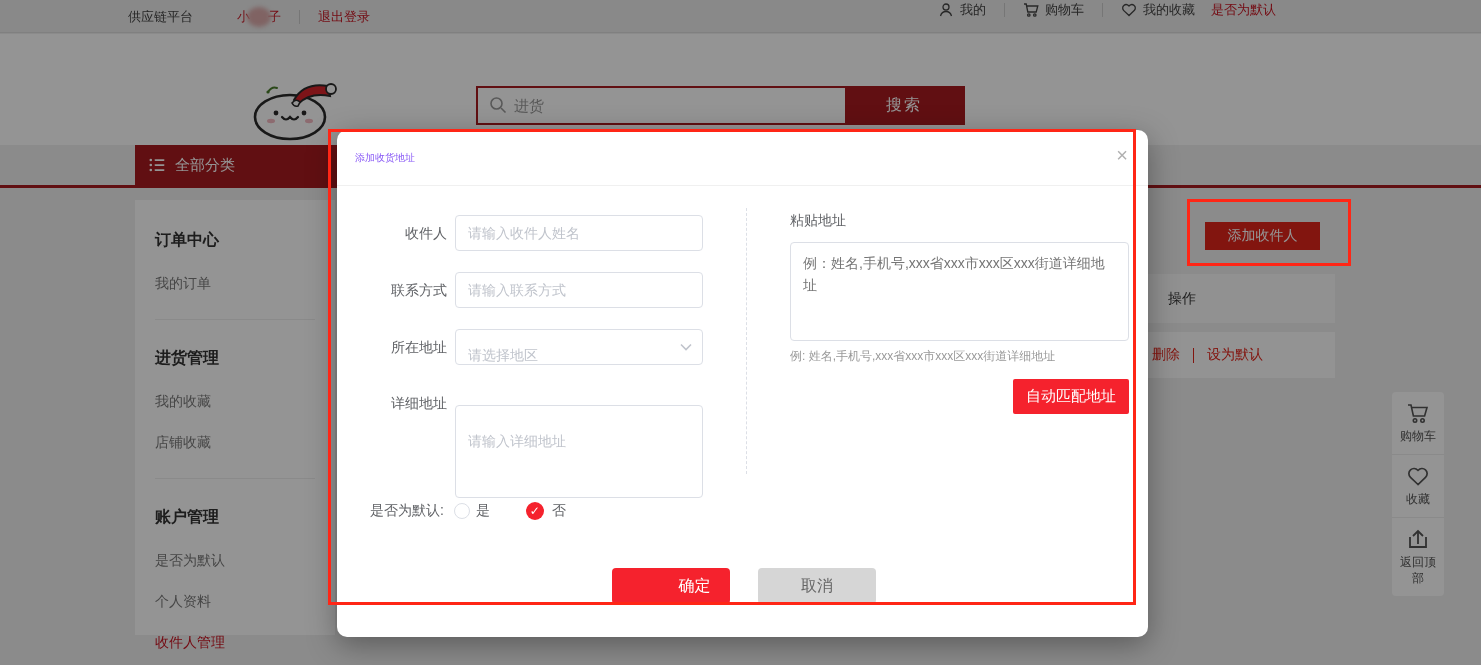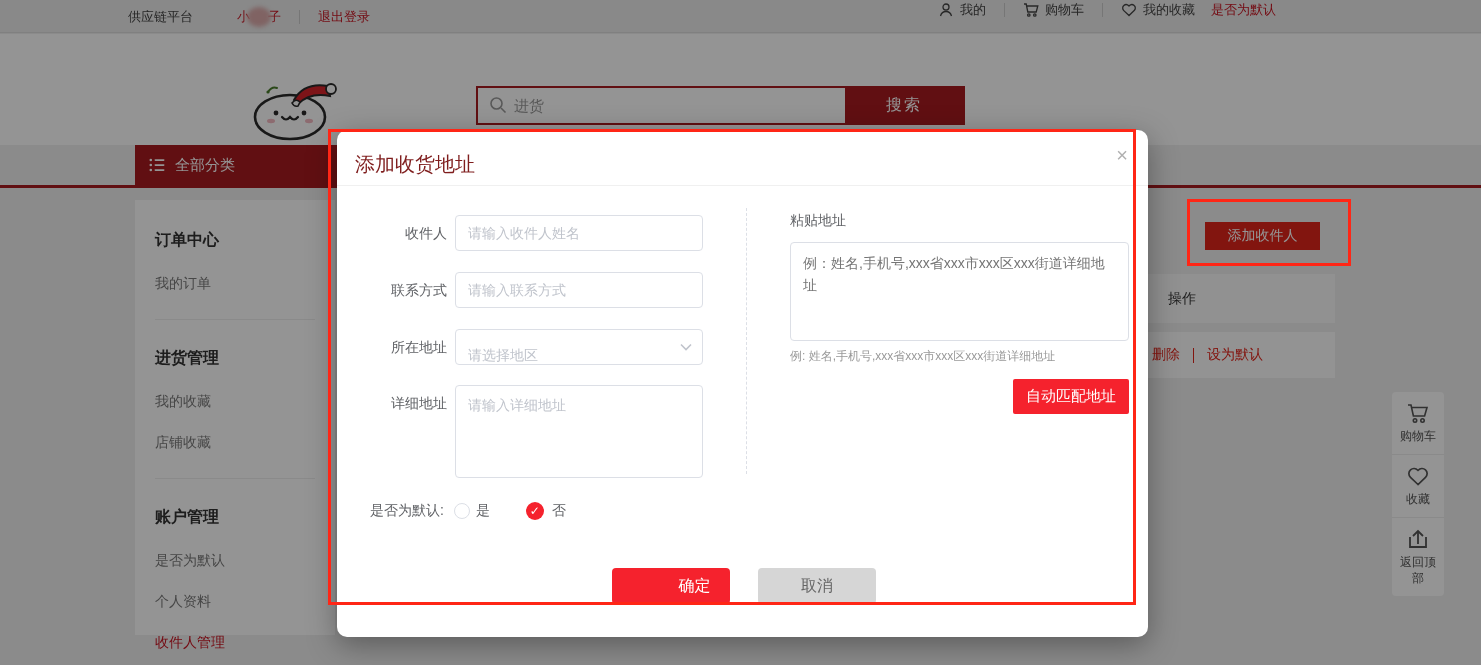--- a/index.html
+++ b/index.html
@@ -53,30 +53,30 @@
   .float-cell { padding:10px 3px 9px; border-bottom:1px solid #eee; cursor:pointer; }
   .float-cell:last-child { border-bottom:none; }
   .float-cell svg { display:block; margin:0 auto 4px; }
   .float-label { line-height:1.4; }
 
   
   .overlay { position:absolute; inset:0; background:rgba(0,0,0,.42); z-index:40; }
 
   
   .modal { position:absolute; left:337px; top:130px; width:811px; height:507px; background:#fff; border-radius:10px; box-shadow:0 8px 30px rgba(0,0,0,.35); z-index:50; }
-  .modal-title { position:absolute; left:18px; top:21px; font-size:20px; color:#7f1d1d;text-align:center; }
+  .modal-title { position:absolute; left:18px; top:21px; font-size:10px; color:#8b5cf6;text-align:center; }
   .modal-close { position:absolute; right:20px; top:15px; font-size:20px; color:#b0b0b0; cursor:pointer; line-height:1; }
   .modal-hdiv { position:absolute; top:55px; left:0; width:100%; height:1px; background:#f0f0f0; }
 
   .f-label { position:absolute; width:80px; left:30px; text-align:right; font-size:14px; color:#606266; }
   .f-input { position:absolute; left:118px; width:248px; height:36px; border:1px solid #dcdfe6; border-radius:4px; padding:0 12px; font-size:14px; color:#333; outline:none; }
   .f-input::placeholder, .f-textarea::placeholder { color:#c0c4cc; }
   .f-select { position:absolute; left:118px; width:248px; height:36px; border:1px solid #dcdfe6; border-radius:4px; padding:17px 30px 0 12px; font-size:14px; color:#c0c4cc; display:flex; align-items:center; cursor:pointer; background:#fff; }
   .f-select .chev { position:absolute; right:10px; top:13px; }
-  .f-textarea { position:absolute; left:118px; width:248px; border:1px solid #dcdfe6; border-radius:4px; padding:9px 12px; font-size:14px; color:#333; resize:none; outline:none; line-height:1.5; }
+  .f-textarea { position:absolute; left:118px; width:248px; border:1px solid #dcdfe6; border-radius:4px; padding:25px 12px; font-size:14px; color:#333; resize:none; outline:none; line-height:1.5;margin-top:20px; }
 
   .vdash { position:absolute; left:409px; top:78px; height:266px; width:0; border-left:1px dashed #dcdfe6; }
 
   .paste-label { position:absolute; left:453px; top:82px; font-size:14px; color:#606266; }
   .paste-area { position:absolute; left:453px; top:112px; width:339px; height:99px; border:1px solid #dcdfe6; border-radius:4px; padding:10px 12px; font-size:14px; resize:none; outline:none; line-height:1.55; color:#333; }
   .paste-hint { position:absolute; left:453px; top:218px; font-size:12px; color:#999; }
   .match-btn { position:absolute; left:676px; top:249px; width:116px; height:35px; background:#f5222d; color:#fff; font-size:15px; border:none; border-radius:2px; cursor:pointer; }
 
   .default-row { position:absolute; left:33px; top:372px; display:flex; align-items:center; font-size:14px; color:#606266; }
   .radio-circle { width:16px; height:16px; border:1px solid #dcdfe6; border-radius:50%; background:#fff; margin:0 6px 0 10px; cursor:pointer; }

